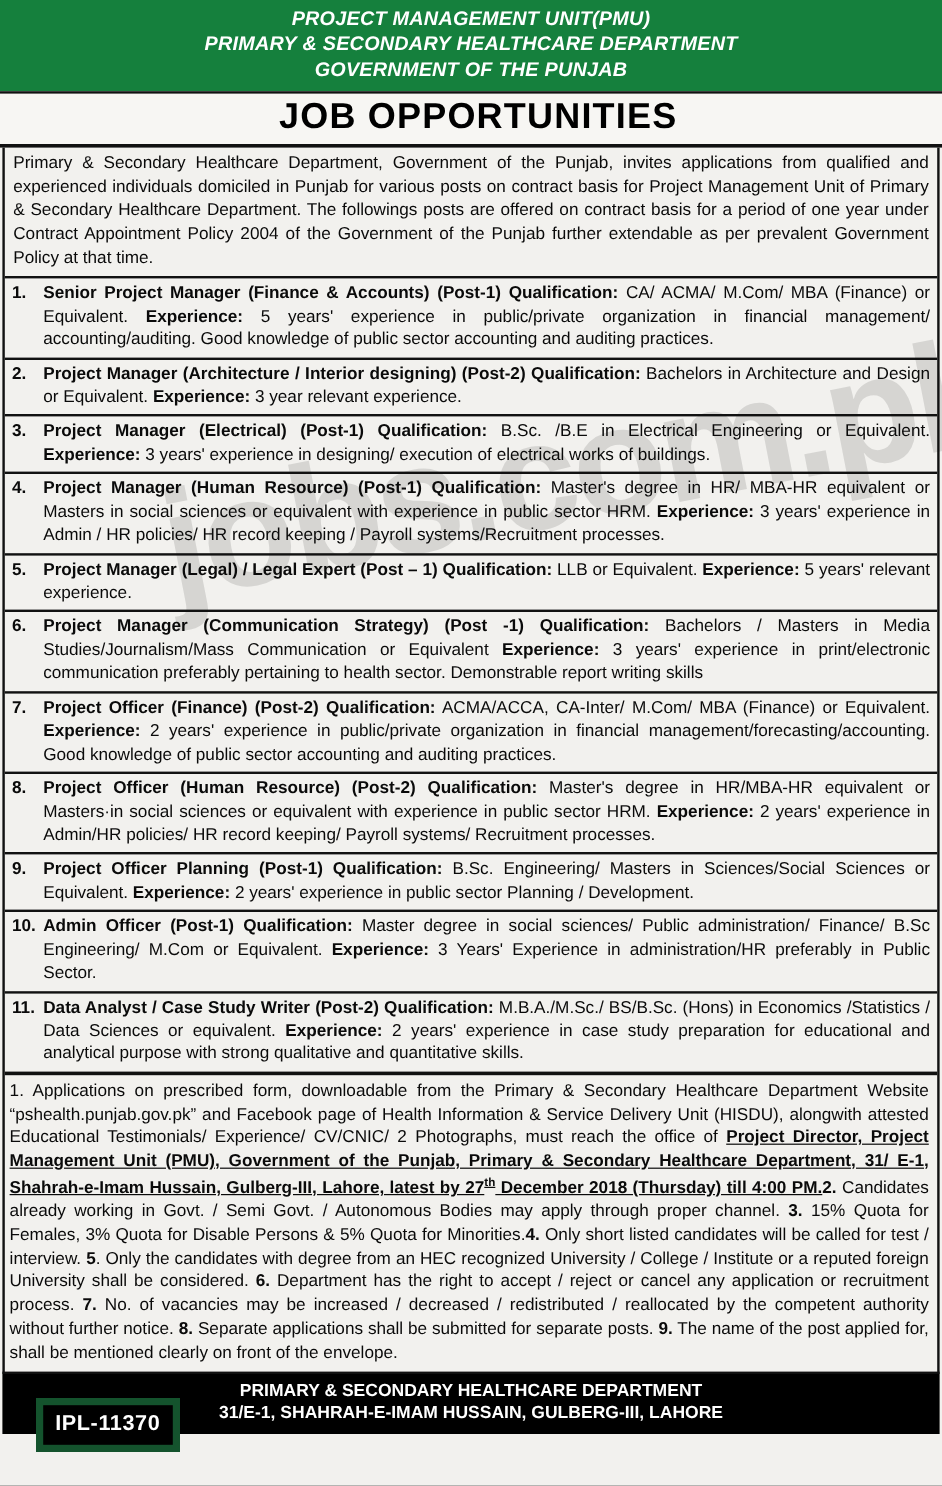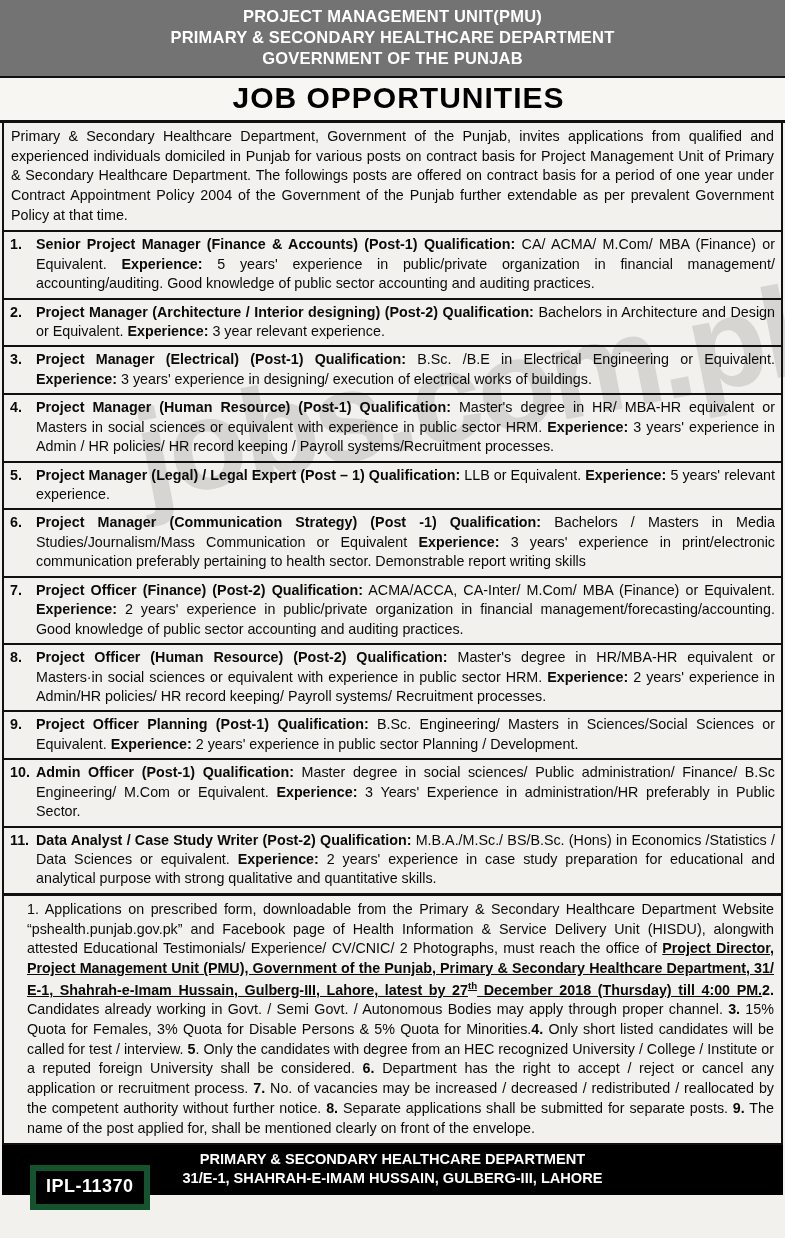--- a/index.html
+++ b/index.html
@@ -33,28 +33,29 @@
     font-size: 128px;
     color: rgba(70,70,70,0.16);
     transform: rotate(-11deg);
     letter-spacing: -4px;
     white-space: nowrap;
     line-height: 1.05;
   }
 
   
   .top-band {
-    background: #737373;
+    background: #15803d;
     color: #ffffff;
     text-align: center;
     padding: 6px 0 7px 0;
     font-weight: bold;
     font-size: 16.5px;
     line-height: 1.28;
     letter-spacing: 0.2px;
+    font-style: italic;
   }
   .top-band div { white-space: nowrap; }
 
   
   .jo-wrap {
     border-top: 2px solid #111;
     border-bottom: 3px solid #111;
     background: #f7f6f3;
     padding: 3px 0 5px 0;
     text-align: center;
@@ -102,21 +103,21 @@
   }
   .post-body {
     flex: 1 1 auto;
     text-align: justify;
   }
   .post-body b { font-weight: bold; }
 
   
   .instructions {
     border-top: 3px solid #111;
-    padding: 4px 7px 5px 23px;
+    padding: 4px 7px 5px 4px;
     font-size: 14.3px;
     line-height: 1.38;
     text-align: justify;
   }
   .instructions b { font-weight: bold; }
   .ul-bold { font-weight: bold; text-decoration: underline; }
 
   
   .footer {
     position: relative;

